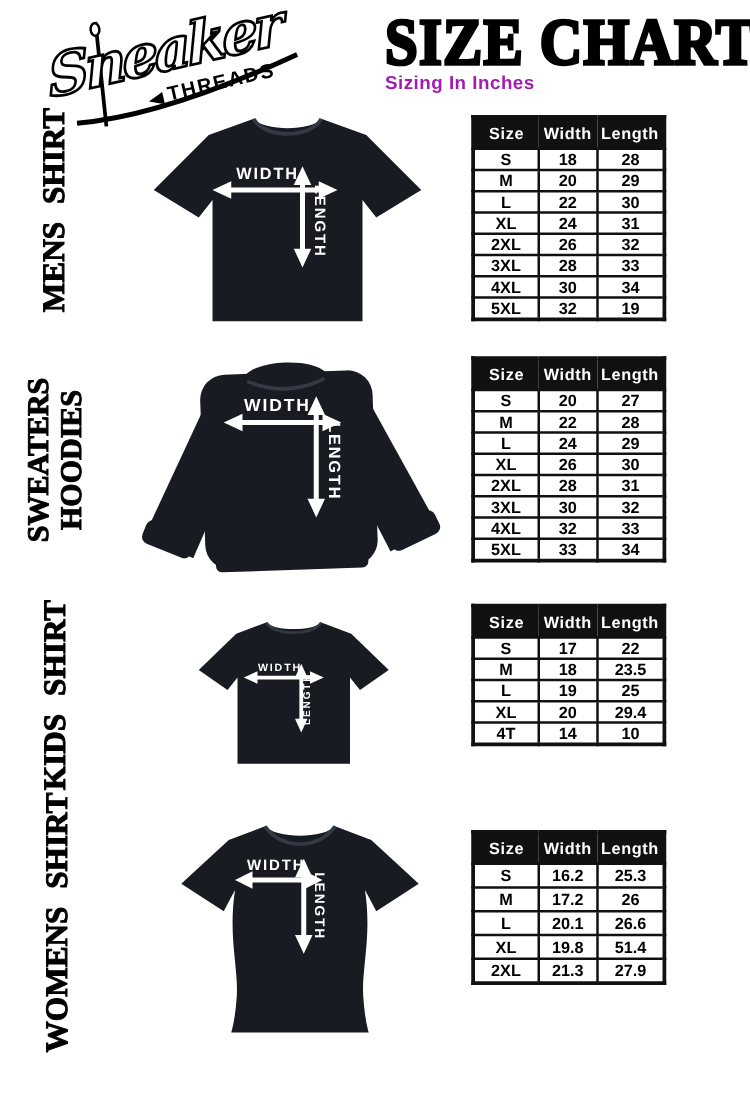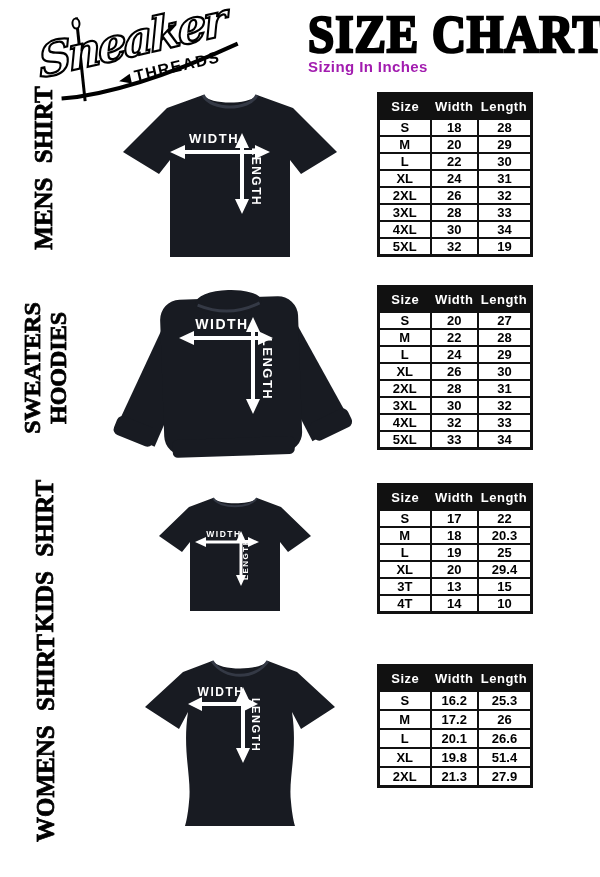--- a/index.html
+++ b/index.html
@@ -312,36 +312,31 @@
       </thead>
       <tbody>
         <tr>
           <td>S</td>
           <td>17</td>
           <td>22</td>
         </tr>
         <tr>
           <td>M</td>
           <td>18</td>
-          <td>20.3</td>
+          <td>23.5</td>
         </tr>
         <tr>
           <td>L</td>
           <td>19</td>
           <td>25</td>
         </tr>
         <tr>
           <td>XL</td>
           <td>20</td>
           <td>29.4</td>
-        </tr>
-        <tr>
-          <td>3T</td>
-          <td>13</td>
-          <td>15</td>
         </tr>
         <tr>
           <td>4T</td>
           <td>14</td>
           <td>10</td>
         </tr>
       </tbody>
     </table>
   <table class="size-table t-womens">
     <colgroup>

